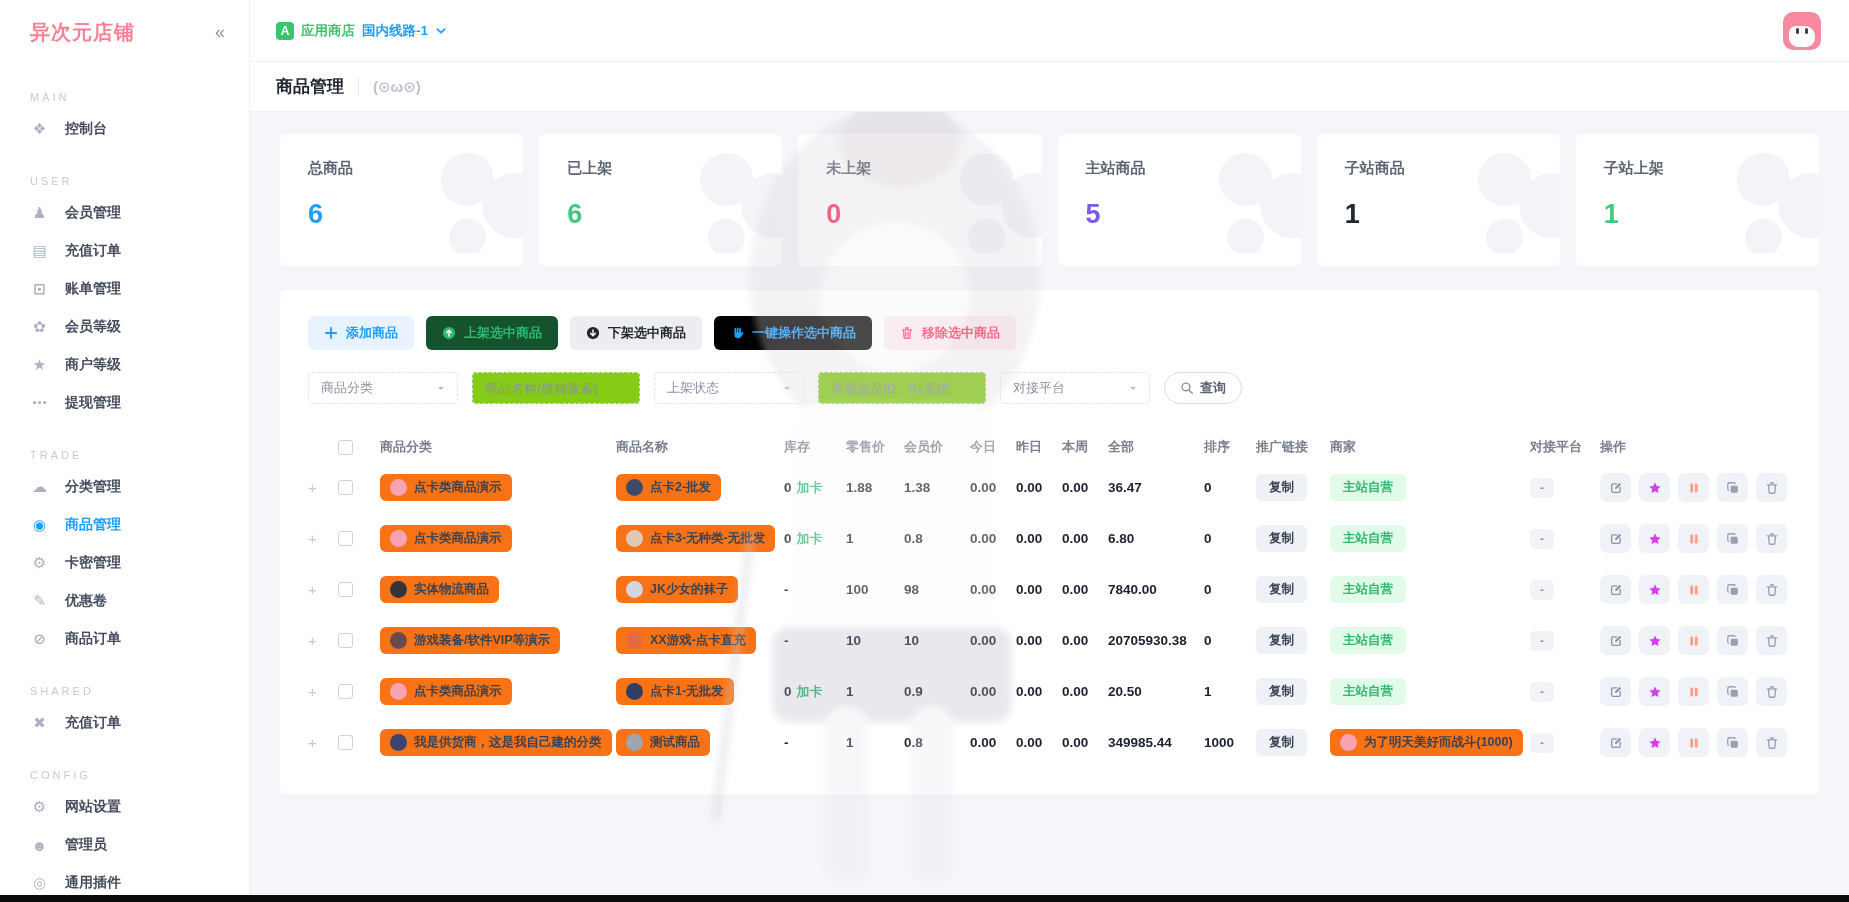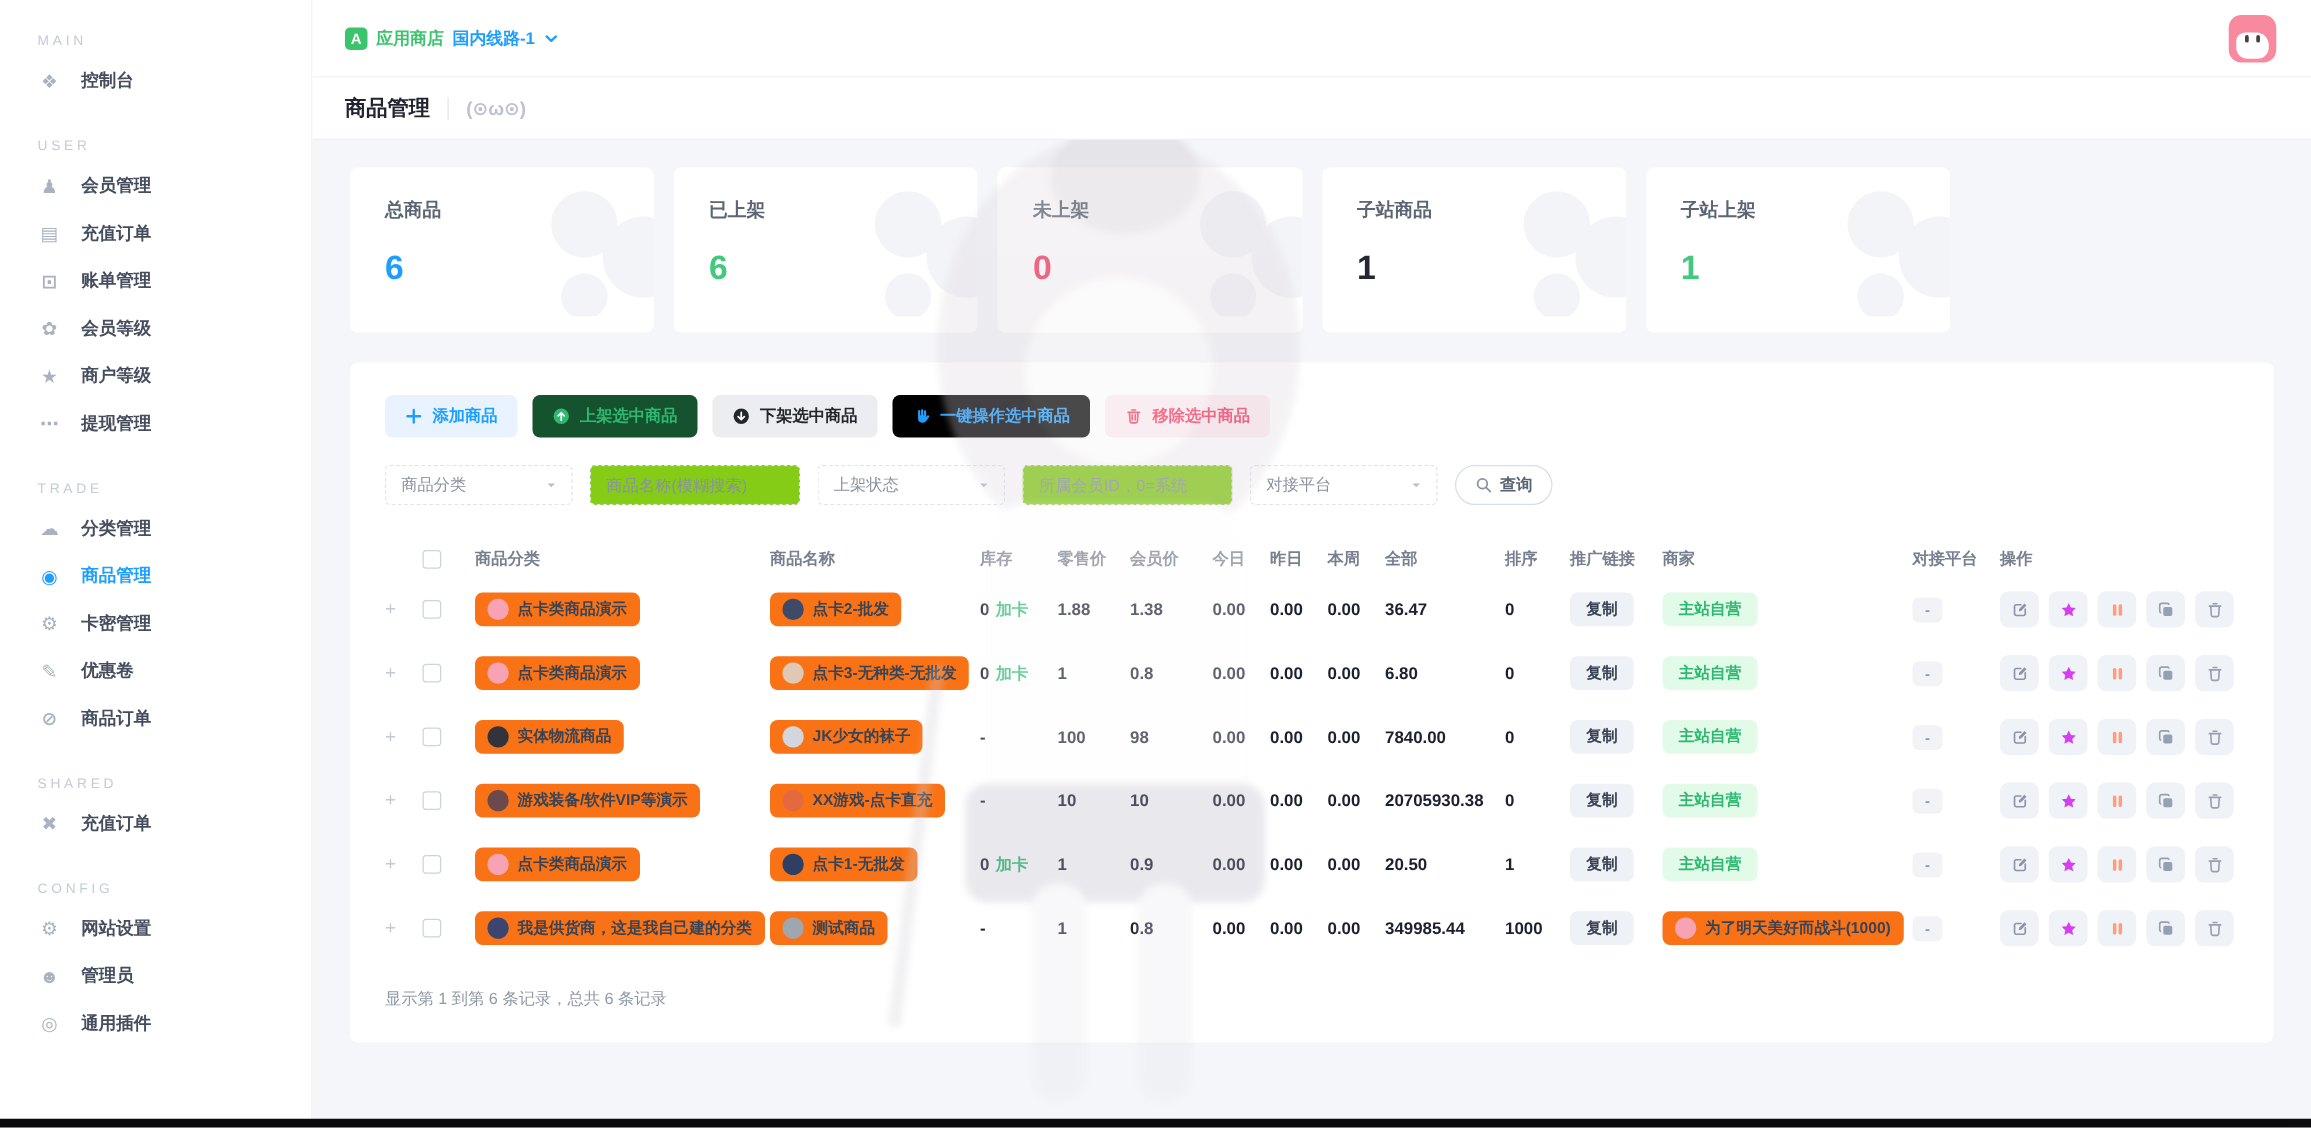--- a/index.html
+++ b/index.html
@@ -115,20 +115,24 @@
   .footer-summary { margin-top:22px; font-size:13px; color:#9098a6; }
 
   .bottom-bar { position:fixed; left:0; bottom:0; width:1849px; height:7px; background:#0b0b0d; }
 </style>
 </head>
 <body>
 
 <div class="app">
 
   <aside class="sidebar">
+    <div class="logo-row">
+      <div class="logo">异次元店铺</div>
+      <div class="collapse">«</div>
+    </div>
     <nav>
         <div class="side-section-label">MAIN</div>
         <div class="side-item">
           <span class="s-icon">❖</span>
           <span>控制台</span>
         </div>
         <div class="side-section-label">USER</div>
         <div class="side-item">
           <span class="s-icon">♟</span>
           <span>会员管理</span>
@@ -241,20 +245,24 @@
           </div>
           <div class="stat-card">
             <div class="stat-label">已上架</div>
             <div class="stat-value" style="color: rgb(66, 201, 125);">6</div>
           </div>
           <div class="stat-card">
             <div class="stat-label">未上架</div>
             <div class="stat-value" style="color: rgb(245, 54, 92);">0</div>
           </div>
           <div class="stat-card">
+            <div class="stat-label">主站商品</div>
+            <div class="stat-value" style="color: rgb(123, 91, 232);">5</div>
+          </div>
+          <div class="stat-card">
             <div class="stat-label">子站商品</div>
             <div class="stat-value" style="color: rgb(34, 39, 48);">1</div>
           </div>
           <div class="stat-card">
             <div class="stat-label">子站上架</div>
             <div class="stat-value" style="color: rgb(66, 201, 125);">1</div>
           </div>
         </div>
 
       <div class="panel">
@@ -736,20 +744,19 @@
                   <span>
                     <svg width="14" height="14" viewBox="0 0 16 16" style="color:#97a0b1;display:block">
                       <path d="M2.8 4.4h10.4M6.3 2.3h3.4M4.1 4.4l.5 8.2A1.5 1.5 0 0 0 6.1 14h3.8a1.5 1.5 0 0 0 1.5-1.4l.5-8.2" stroke="currentColor" stroke-width="1.5" fill="none" stroke-linecap="round"></path>
                     </svg>
                   </span>
                 </button>
               </span>
             </div>
           </div>
 
-        <div class="footer-summary">显示第 1 到第 6 条记录，总共 6 条记录</div>
       </div>
 
     </div>
   </div>
 </div>
 
 <div class="bottom-bar"></div>
 
 </body></html>

